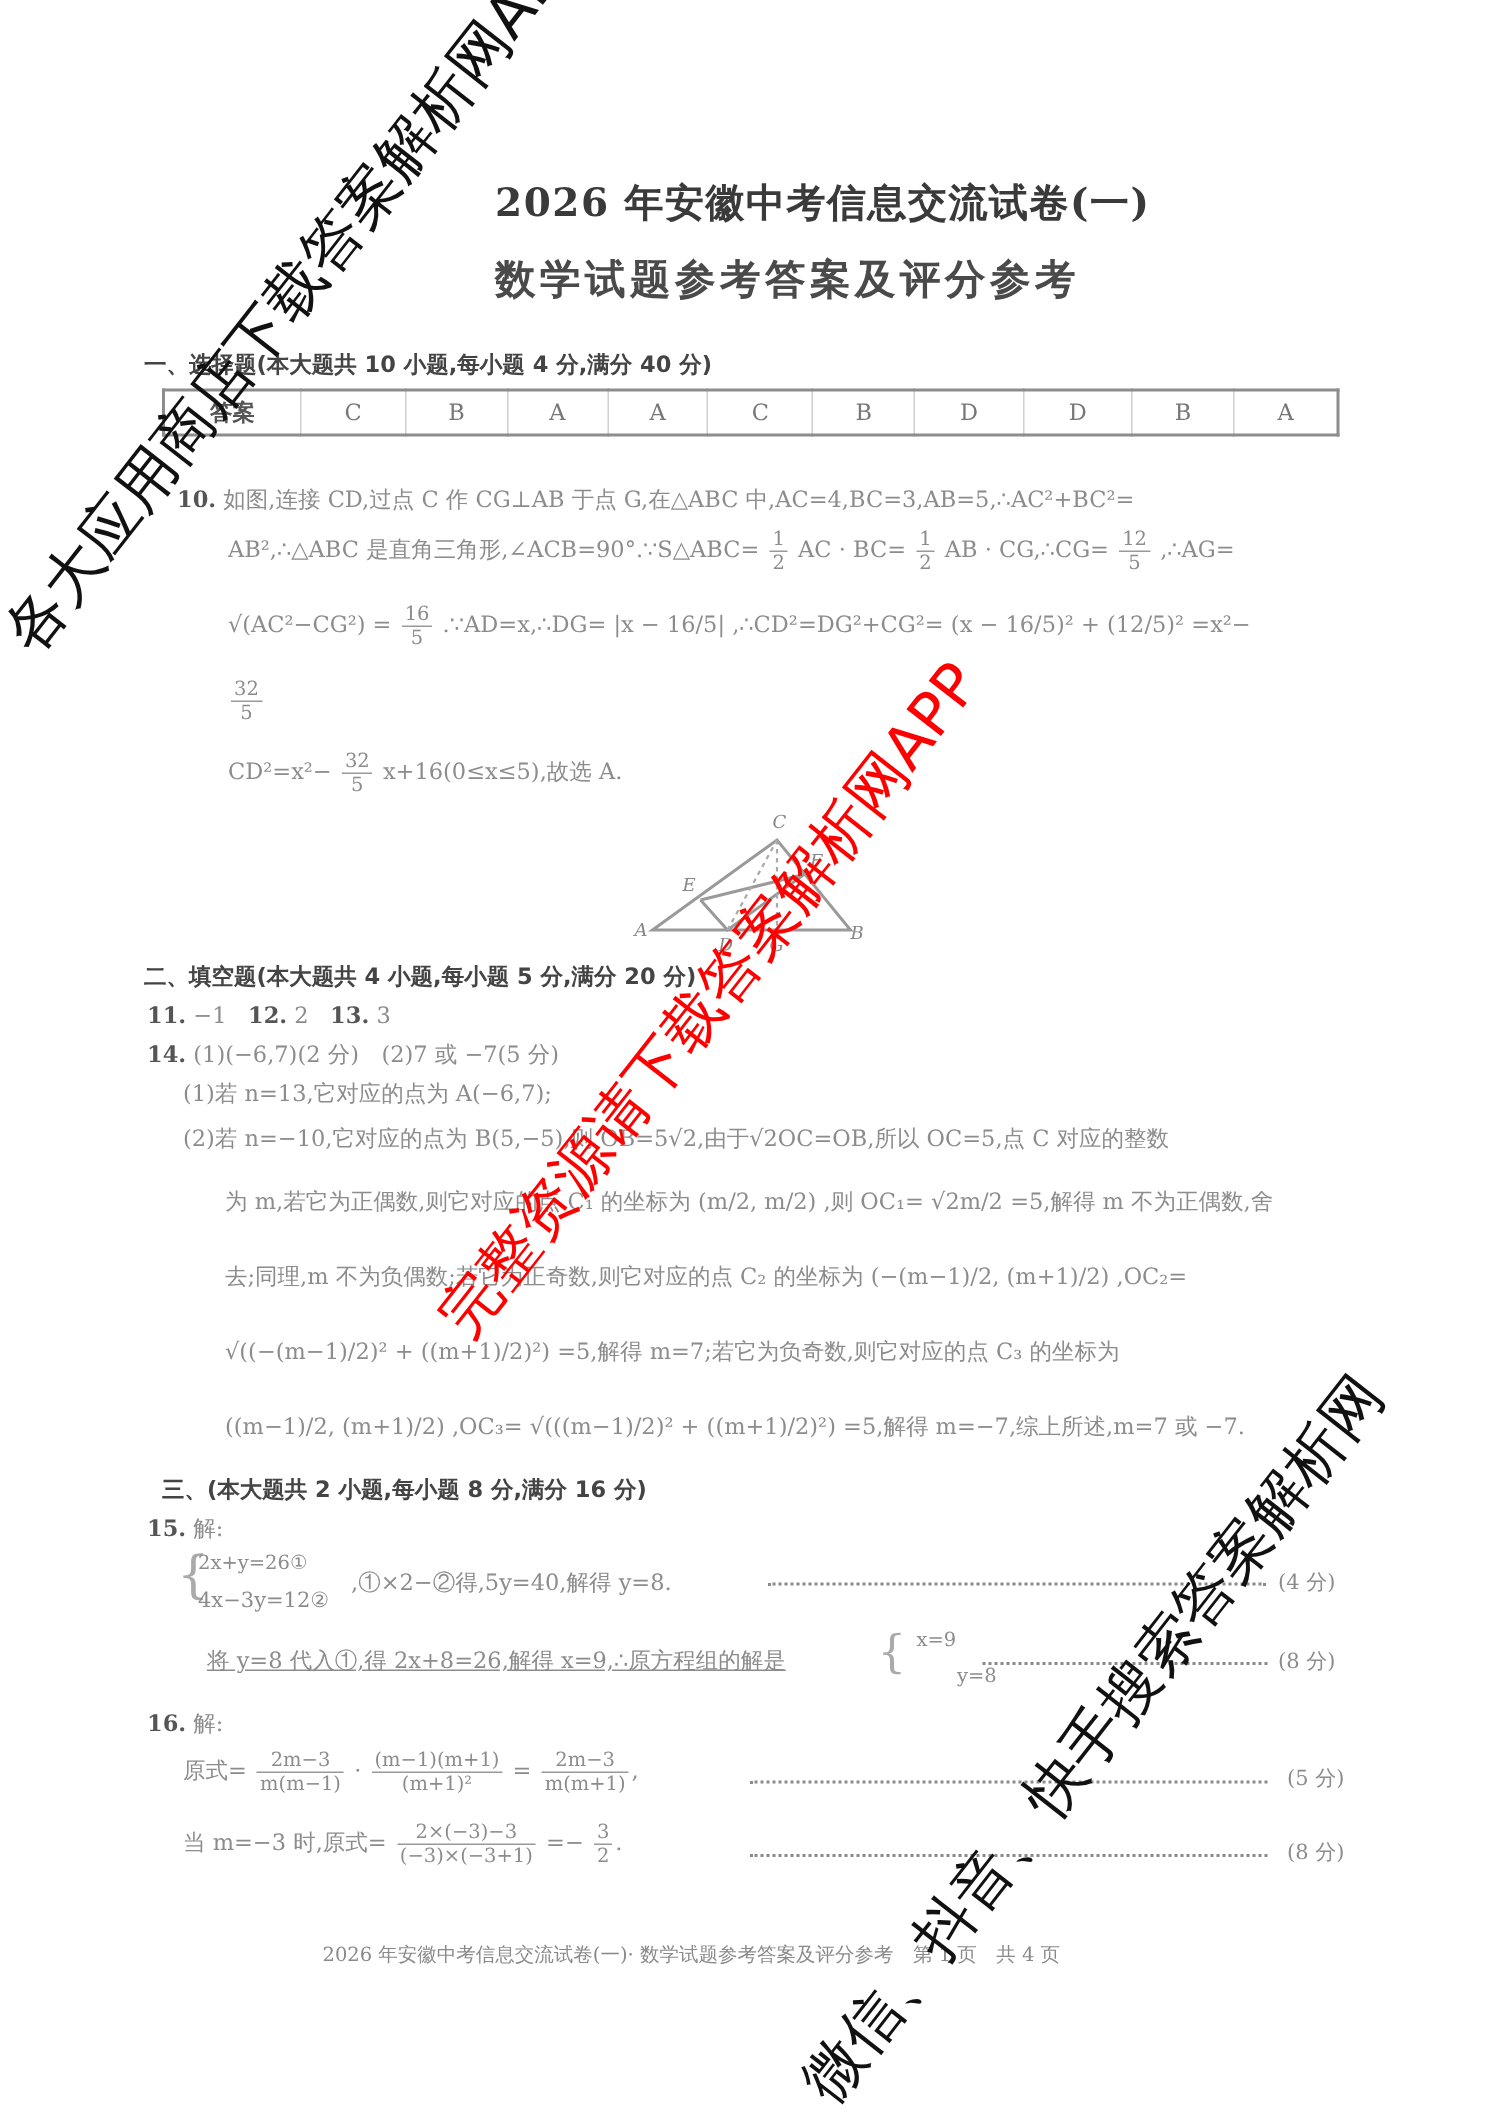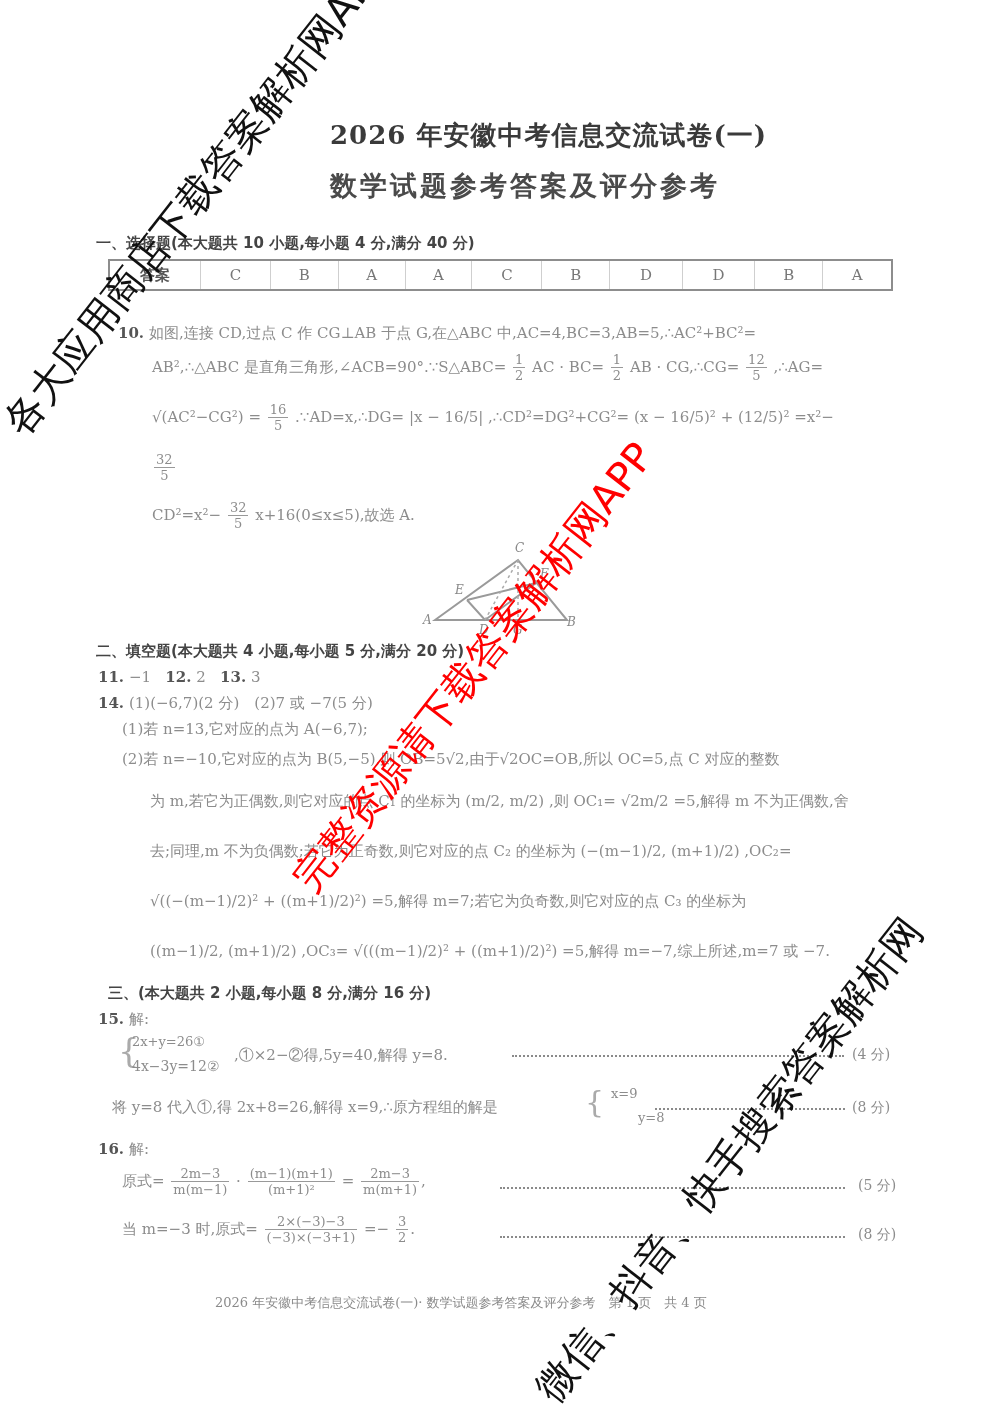--- a/index.html
+++ b/index.html
@@ -147,21 +147,21 @@
 <div class="abs body-line" style="left:98px; top:1010px;">
   <span class="qnum">15.</span>
   <span>解:</span>
 </div>
 <div class="brace" style="left:118px; top:1030px;">{</div>
 <div class="abs body-line" style="left:132px; top:1034px; font-size:13px;">2x+y=26①</div>
 <div class="abs body-line" style="left:132px; top:1058px; font-size:14px;">4x−3y=12②</div>
 <div class="abs body-line" style="left:234px; top:1046px;">,①×2−②得,5y=40,解得 y=8.</div>
 <div class="dots" style="left:512px; top:1055px; width:332px;"></div>
 <div class="abs score" style="left:852px; top:1046px;">(4 分)</div>
-<div class="abs body-line" style="left:112px; top:1098px;">将 y=8 代入①,得 2x+8=26,解得 x=9,∴原方程组的解是</div>
+<div class="abs body-line" style="left:138px; top:1098px;text-decoration:underline;">将 y=8 代入①,得 2x+8=26,解得 x=9,∴原方程组的解是</div>
 <div class="brace" style="left:585px; top:1084px; font-size:30px;">{</div>
 <div class="abs body-line" style="left:611px; top:1086px; font-size:13px;">x=9</div>
 <div class="abs body-line" style="left:598px; top:1110px; font-size:13px;margin-left:40px;">y=8</div>
 <div class="dots" style="left:655px; top:1108px; width:190px;"></div>
 <div class="abs score" style="left:852px; top:1099px;">(8 分)</div>
 
 <div class="abs body-line" style="left:98px; top:1140px;">
   <span class="qnum">16.</span>
   <span>解:</span>
 </div>

